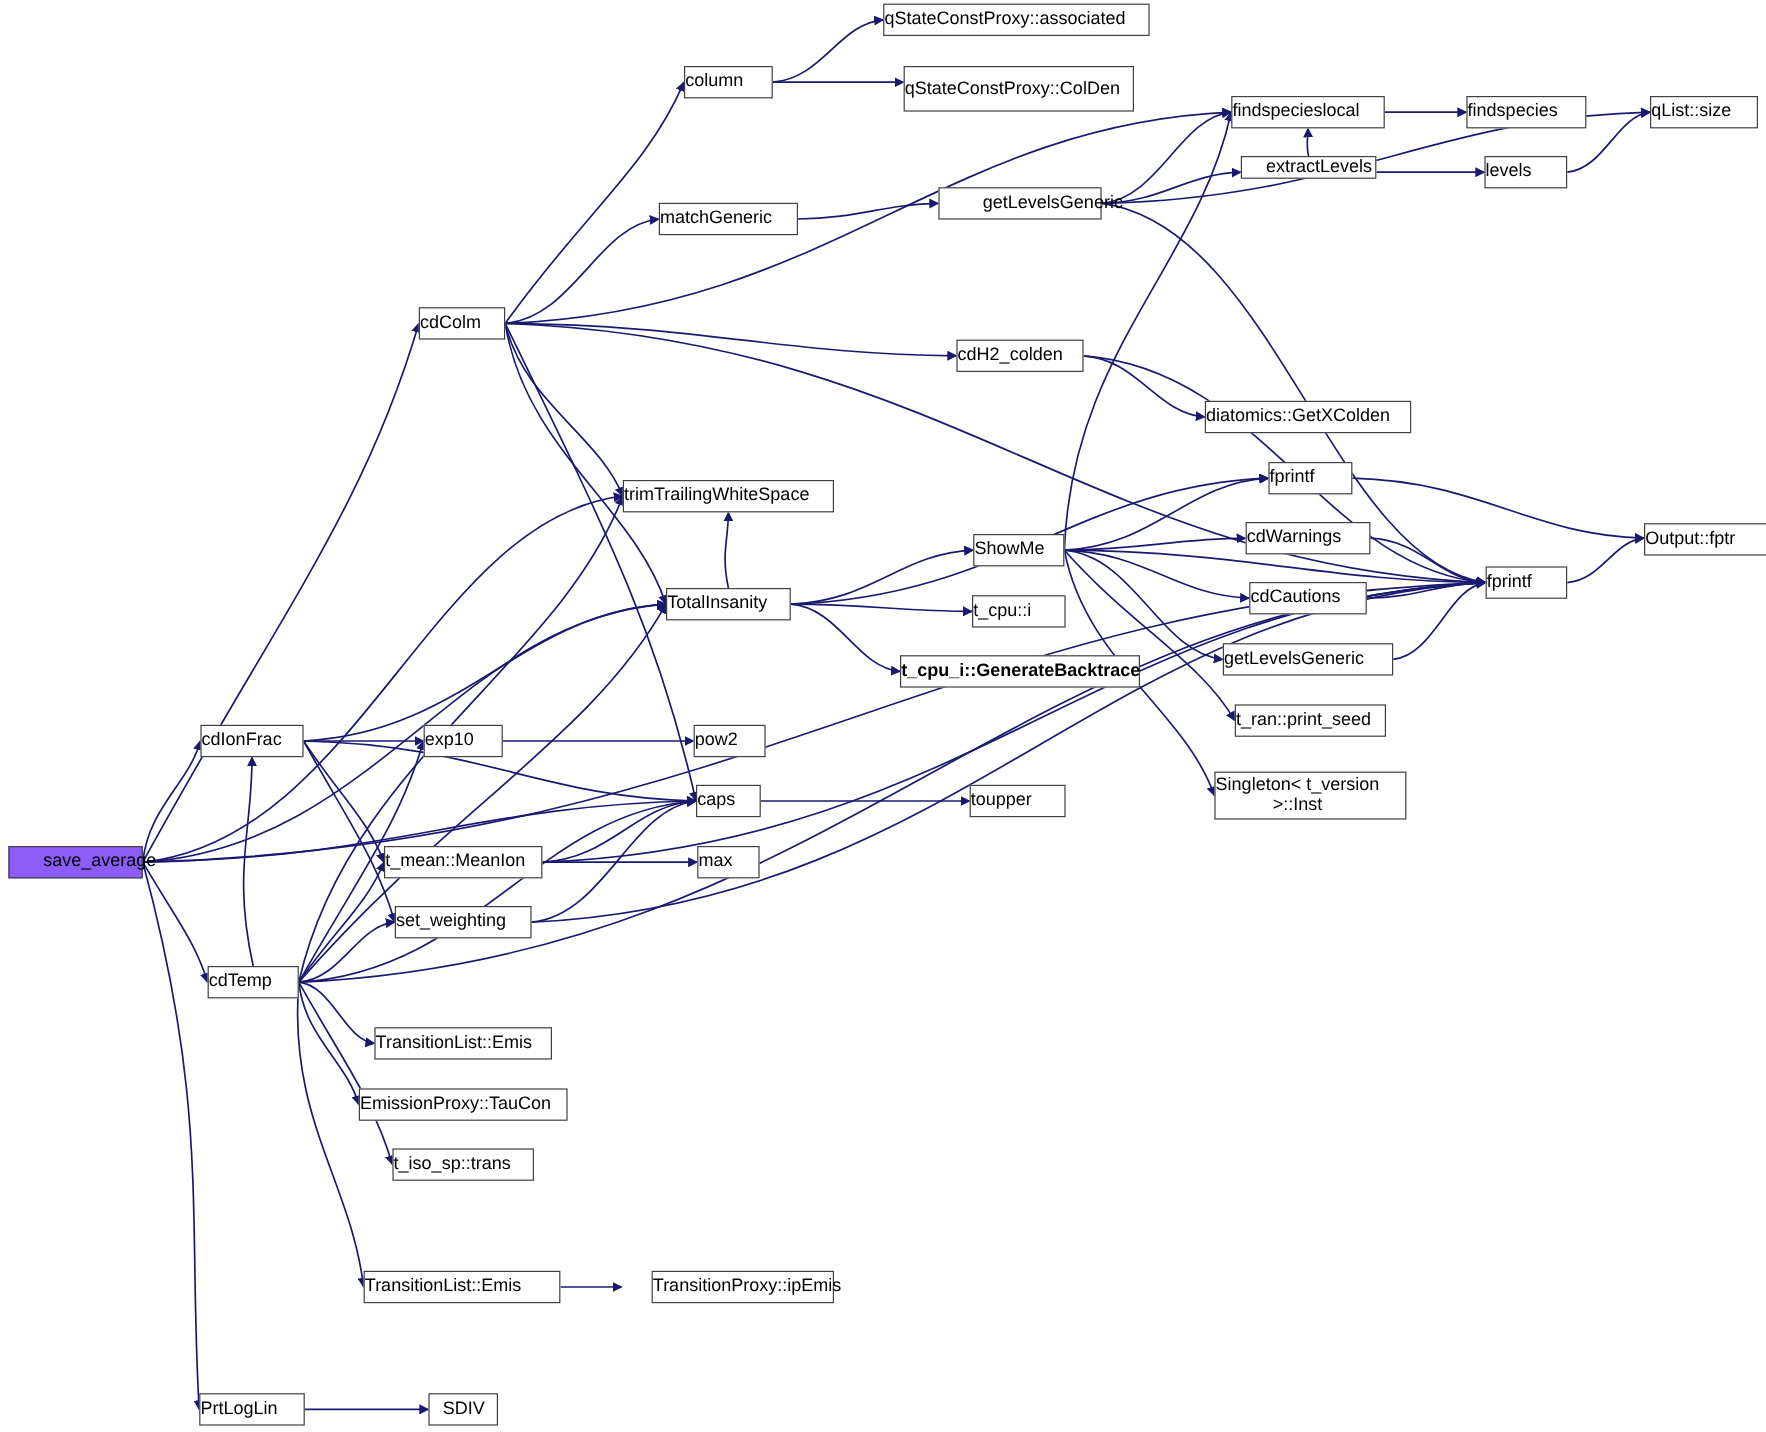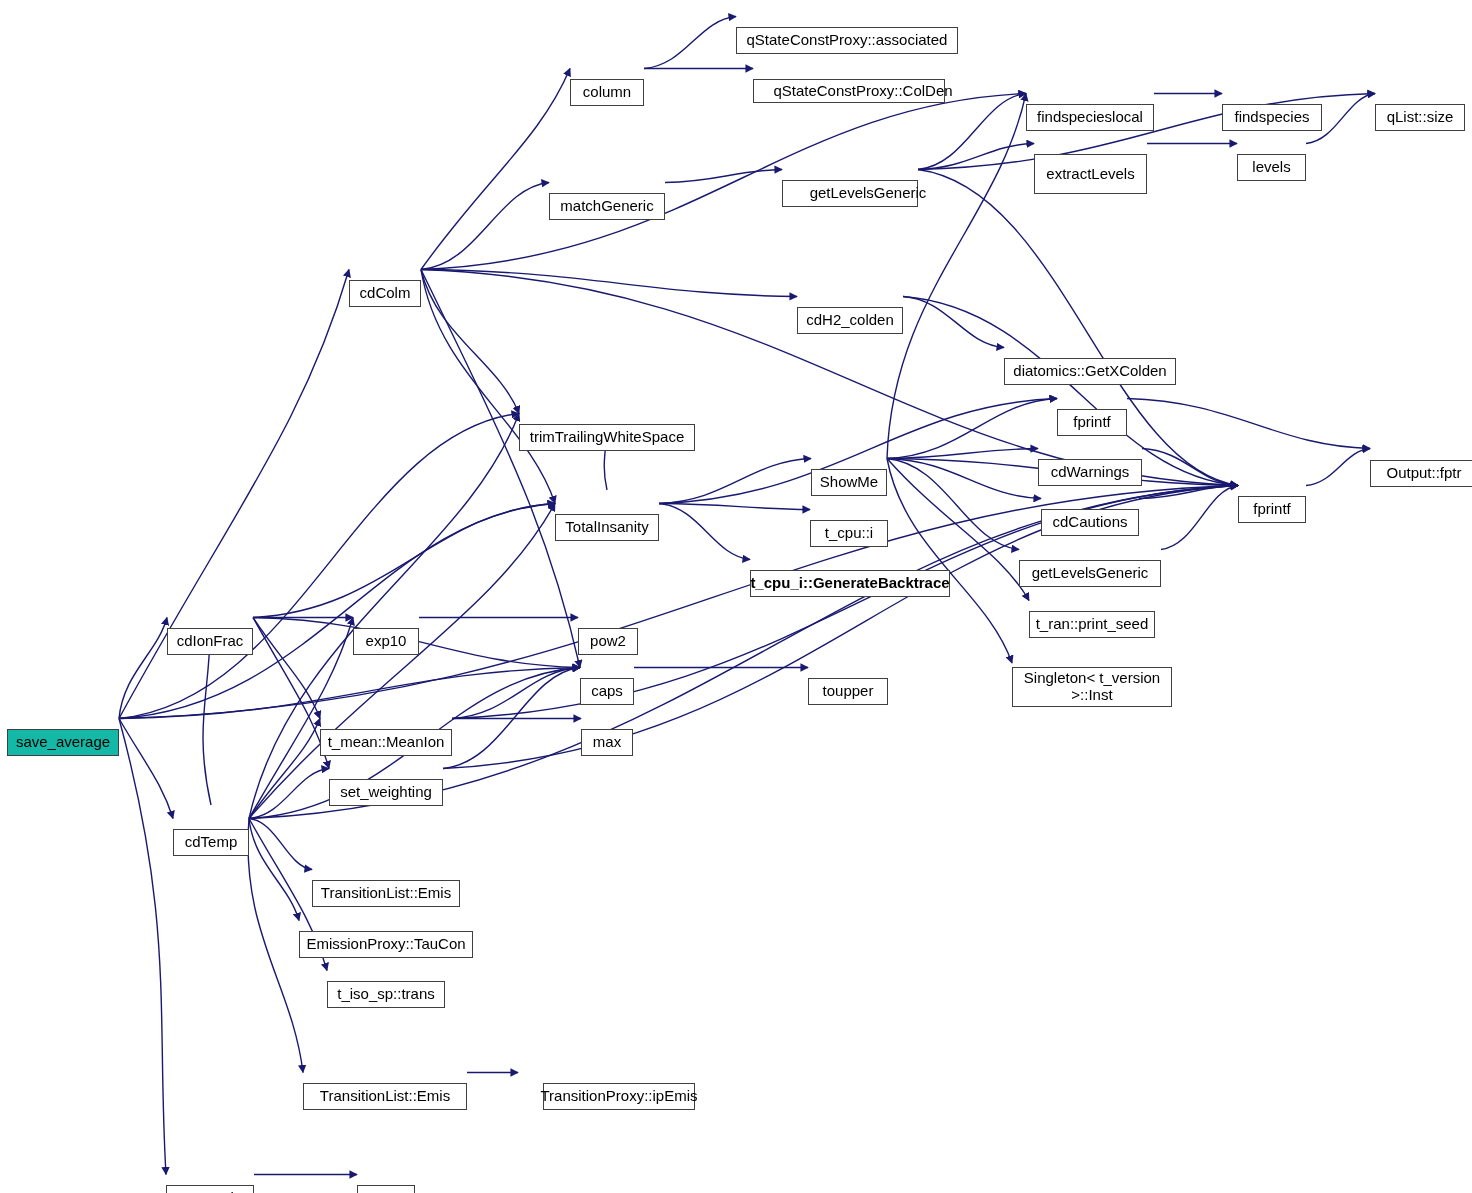--- a/index.html
+++ b/index.html
@@ -6,31 +6,30 @@
   body{width:1472px;height:1193px;overflow:hidden;font-family:"Liberation Sans","DejaVu Sans",sans-serif;}
   #graph{position:relative;width:1472px;height:1193px;background:#fff;}
   svg.wire{position:absolute;left:0;top:0;width:1472px;height:1193px;}
   .nodebox{
     position:absolute;
     box-sizing:border-box;
     border:1px solid #404040;
     background:#ffffff;
     display:flex;
     align-items:center;
-    justify-content:center;
+    justify-content:flex-start;
     font-size:15px;
     color:#000000;
     white-space:pre;
     line-height:1.12;
     text-align:center;
     cursor:pointer;
     user-select:none;
-    margin-top:24px;
   }
-  .nodebox.hl{background:#14b8a6;}
+  .nodebox.hl{background:#8b5cf6;padding-left:28px;}
   .nodebox span{display:block;pointer-events:none;}
 </style>
 </head>
 <body>
 
 <div id="graph">
   <svg class="wire" id="wires" viewBox="0 0 1472 1193">
     <defs>
       <marker id="arrow" viewBox="0 0 10 10" refX="9" refY="5" markerWidth="6" markerHeight="6" orient="auto-start-reverse">
         <path d="M 0 0 L 10 5 L 0 10 z" fill="#191970"></path>
@@ -110,27 +109,27 @@
         <path d="M 249 818.5 C 694.05 798.52, 842.4 505.48, 1238 485.5" fill="none" stroke="#191970" stroke-width="1.4" marker-end="url(#arrow)"></path>
         <path d="M 467 1072.5 C 489.95 1072.5, 497.6 1072.5, 518 1072.5" fill="none" stroke="#191970" stroke-width="1.4" marker-end="url(#arrow)"></path>
         <path d="M 254 1174.5 C 300.35 1174.5, 315.8 1174.5, 357 1174.5" fill="none" stroke="#191970" stroke-width="1.4" marker-end="url(#arrow)"></path>
       </g>
   </svg>
   <div id="node-layer">
       <div class="nodebox hl" style="left: 7px; top: 705px; width: 112px; height: 27px;"><span>save_average</span></div>
       <div class="nodebox" style="left: 349px; top: 256px; width: 72px; height: 27px;"><span>cdColm</span></div>
       <div class="nodebox" style="left: 570px; top: 55px; width: 74px; height: 27px;"><span>column</span></div>
       <div class="nodebox" style="left: 736px; top: 3px; width: 222px; height: 27px;"><span>qStateConstProxy::associated</span></div>
-      <div class="nodebox" style="left: 753px; top: 55px; width: 192px; height: 24px; padding-left: 28px;"><span>qStateConstProxy::ColDen</span></div>
+      <div class="nodebox" style="left: 753px; top: 55px; width: 192px; height: 38px;"><span>qStateConstProxy::ColDen</span></div>
       <div class="nodebox" style="left: 549px; top: 169px; width: 116px; height: 27px;"><span>matchGeneric</span></div>
       <div class="nodebox" style="left: 782px; top: 156px; width: 136px; height: 27px; padding-left: 36px;"><span>getLevelsGeneric</span></div>
       <div class="nodebox" style="left: 1026px; top: 80px; width: 128px; height: 27px;"><span>findspecieslocal</span></div>
       <div class="nodebox" style="left: 1222px; top: 80px; width: 100px; height: 27px;"><span>findspecies</span></div>
       <div class="nodebox" style="left: 1375px; top: 80px; width: 90px; height: 27px;"><span>qList::size</span></div>
-      <div class="nodebox" style="left: 1034px; top: 130px; width: 113px; height: 40px;"><span>extractLevels</span></div>
+      <div class="nodebox" style="left: 1034px; top: 130px; width: 113px; height: 19px; padding-left: 20px;"><span>extractLevels</span></div>
       <div class="nodebox" style="left: 1237px; top: 130px; width: 69px; height: 27px;"><span>levels</span></div>
       <div class="nodebox" style="left: 797px; top: 283px; width: 106px; height: 27px;"><span>cdH2_colden</span></div>
       <div class="nodebox" style="left: 1004px; top: 334px; width: 172px; height: 27px;"><span>diatomics::GetXColden</span></div>
       <div class="nodebox" style="left: 519px; top: 400px; width: 176px; height: 27px;"><span>trimTrailingWhiteSpace</span></div>
       <div class="nodebox" style="left: 555px; top: 490px; width: 104px; height: 27px;"><span>TotalInsanity</span></div>
       <div class="nodebox" style="left: 811px; top: 445px; width: 76px; height: 27px;"><span>ShowMe</span></div>
       <div class="nodebox" style="left: 810px; top: 496px; width: 78px; height: 27px;"><span>t_cpu::i</span></div>
       <div class="nodebox" style="left: 750px; top: 546px; width: 200px; height: 27px; font-weight: bold;"><span>t_cpu_i::GenerateBacktrace</span></div>
       <div class="nodebox" style="left: 1057px; top: 385px; width: 70px; height: 27px;"><span>fprintf</span></div>
       <div class="nodebox" style="left: 1038px; top: 435px; width: 104px; height: 27px;"><span>cdWarnings</span></div>

